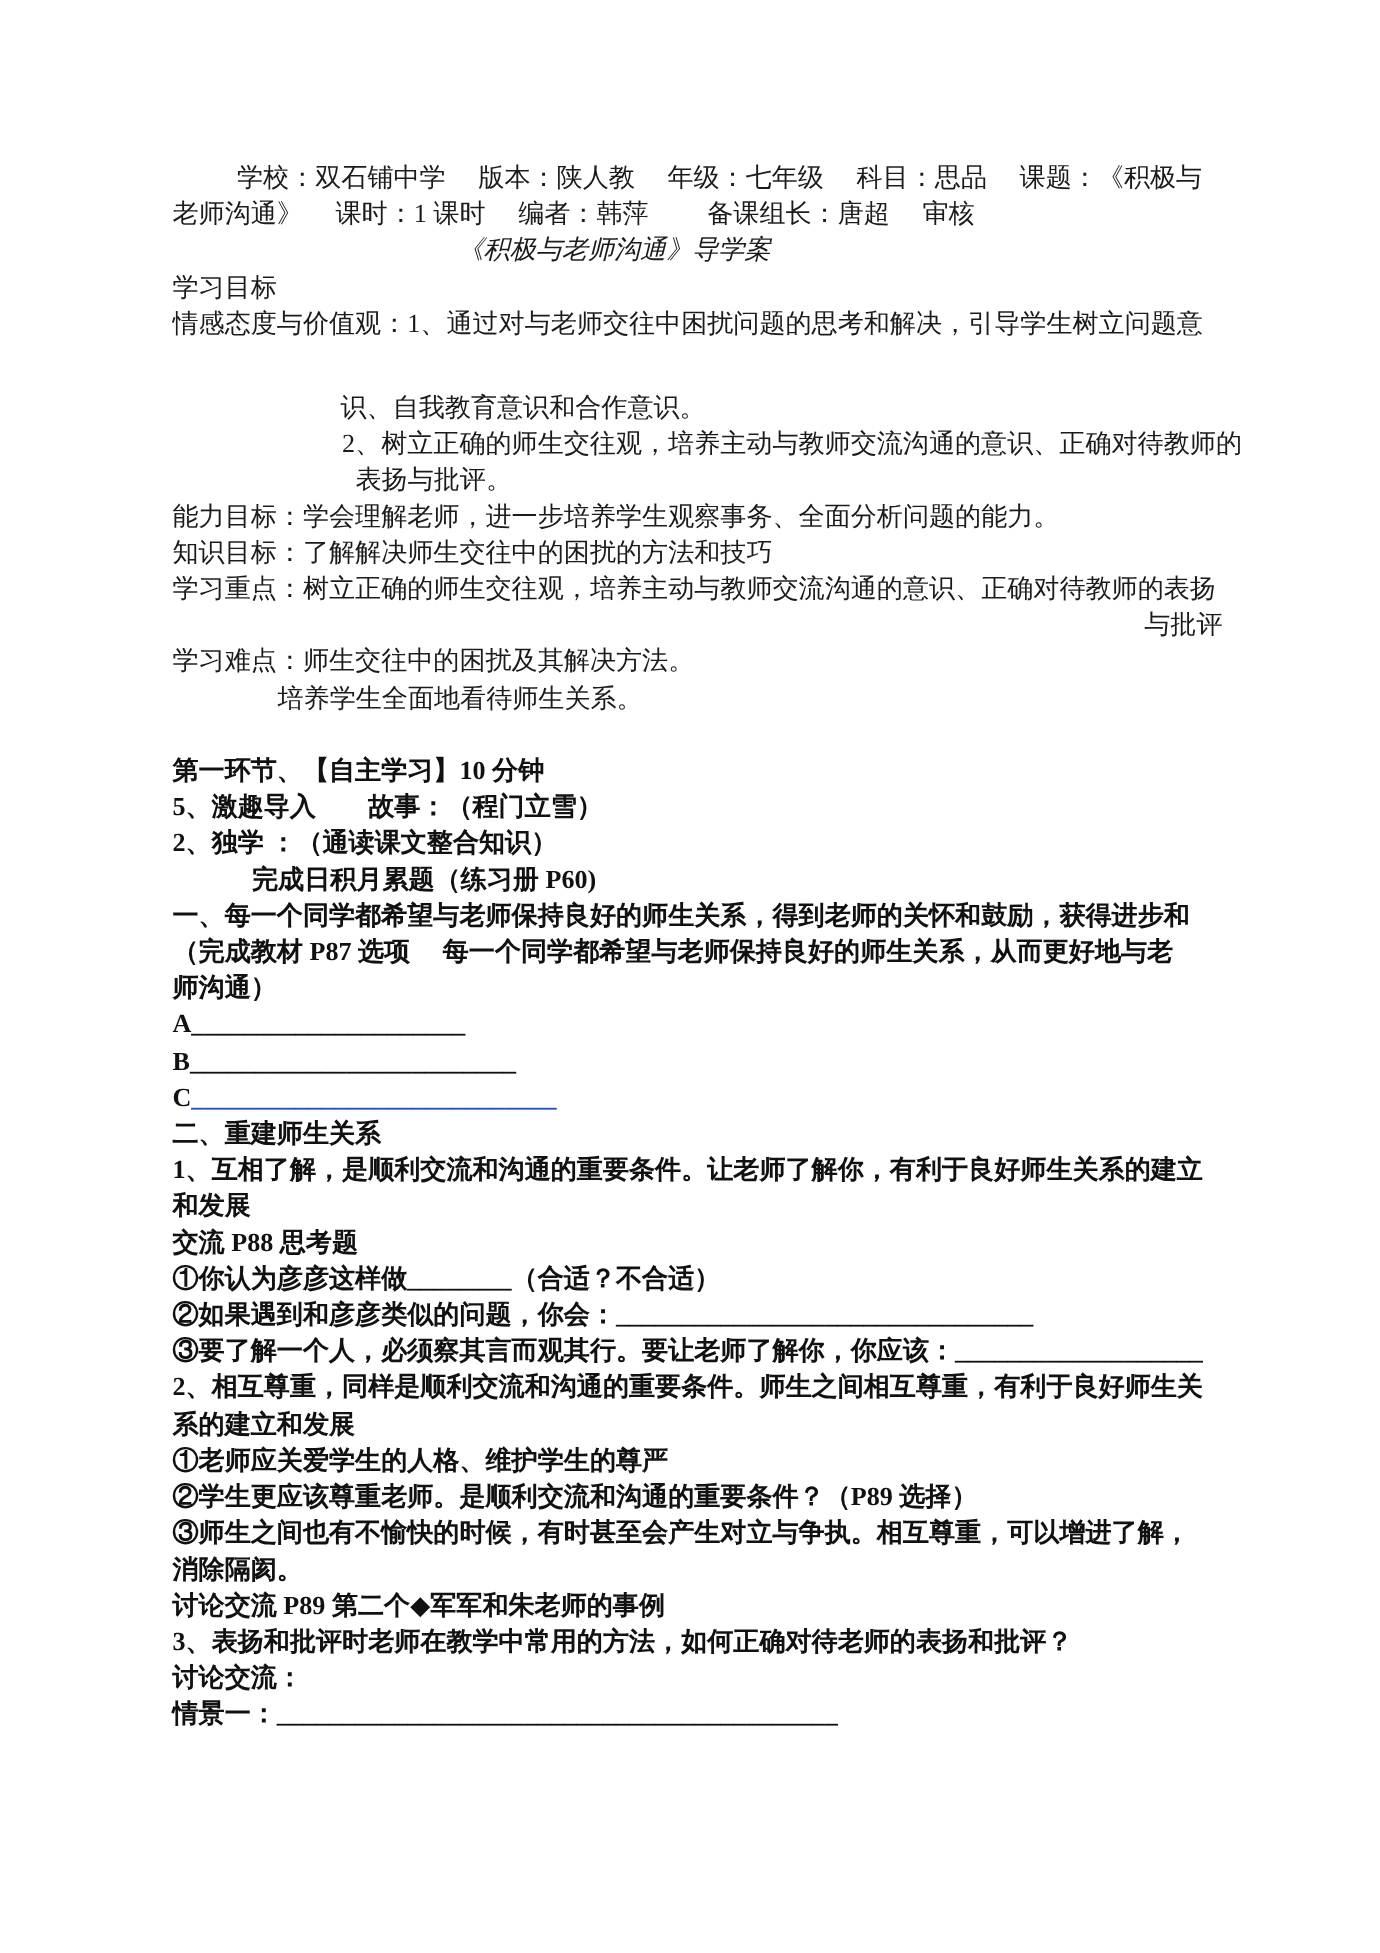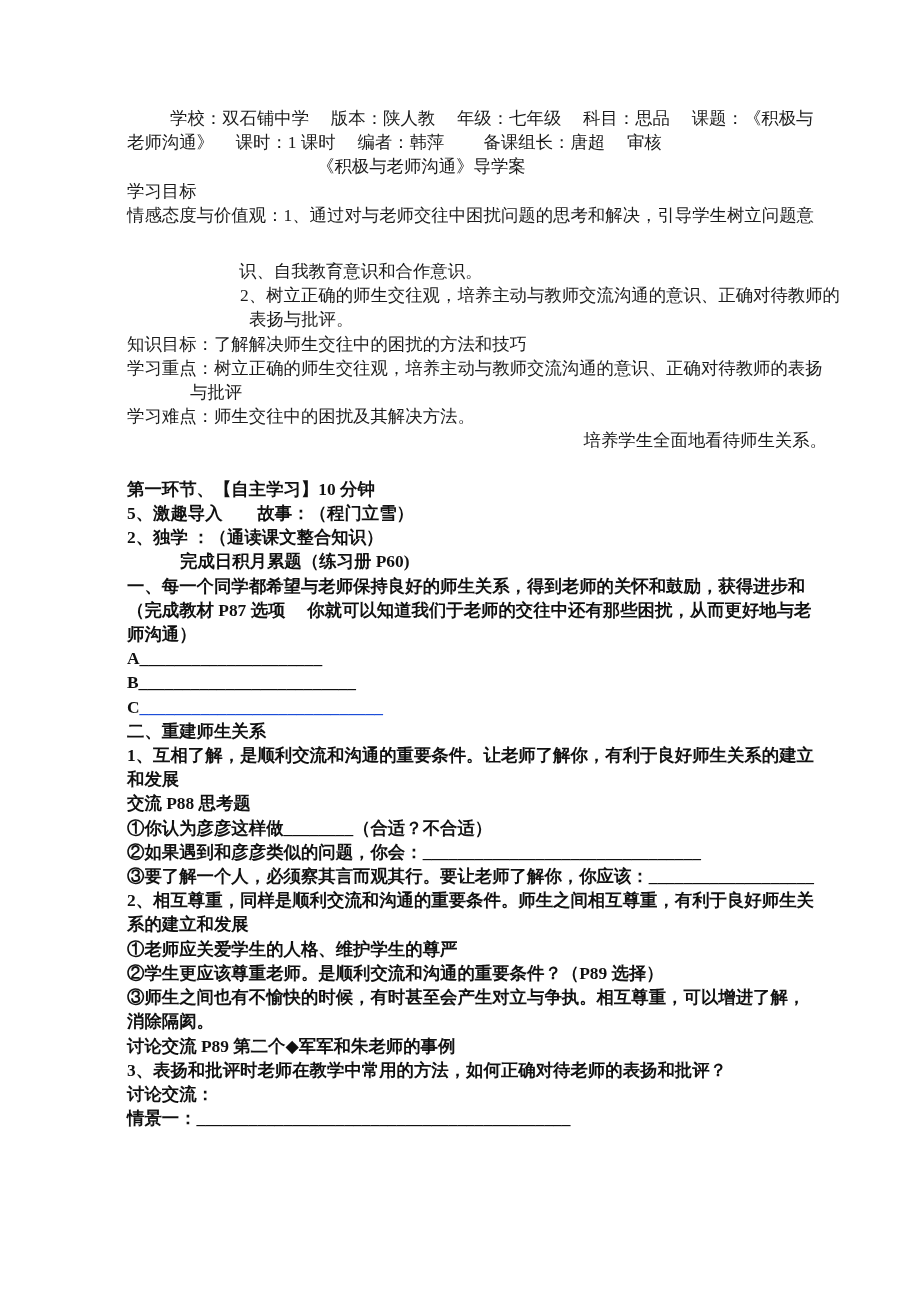--- a/index.html
+++ b/index.html
@@ -7,70 +7,71 @@
     position: relative;
     width: 920px;
     height: 1302px;
     background: #ffffff;
     overflow: hidden;
     font-family: "Liberation Serif", "DejaVu Serif", serif;
     color: #1b1b1b;
   }
   .doc {
     position: absolute;
-    left: 127px;
+    left: 115px;
     top: 106px;
     width: 700px;
     font-size: 17.4px;
     line-height: 24.2px;
   }
   .line {
     white-space: pre;
     min-height: 24.2px;
   }
   .b { font-weight: bold; color: #111; }
   .pl43  { padding-left: 43px; }
   .pl53  { padding-left: 53px; }
-  .pl63  { padding-left: 63px; }
-  .pl70  { padding-left: 70px; text-align: right; }
+  .pl63  { padding-left: 63px; text-align: right; }
+  .pl70  { padding-left: 70px; }
   .pl112 { padding-left: 112px; margin-top: 32px; }
   .pl113 { padding-left: 113px; }
   .pl122 { padding-left: 122px; }
-  .pl190 { padding-left: 190px; }
+  .pl190 { padding-left: 190px; font-style: italic; }
   .gray { color: #1d4ed8; }
 </style>
 </head>
 <body>
 
 <div class="page">
   <div class="doc">
 
     <div class="line pl43">学校：双石铺中学　 版本：陕人教　 年级：七年级　 科目：思品　 课题：《积极与</div>
     <div class="line">老师沟通》　 课时：1 课时　 编者：韩萍　　 备课组长：唐超　 审核</div>
     <div class="line pl190">《积极与老师沟通》导学案</div>
 
     <div class="line">学习目标</div>
     <div class="line">情感态度与价值观：1、通过对与老师交往中困扰问题的思考和解决，引导学生树立问题意</div>
     <div class="line pl112">识、自我教育意识和合作意识。</div>
     <div class="line pl113">2、树立正确的师生交往观，培养主动与教师交流沟通的意识、正确对待教师的</div>
     <div class="line pl122">表扬与批评。</div>
+    <div class="line">能力目标：学会理解老师，进一步培养学生观察事务、全面分析问题的能力。</div>
     <div class="line">知识目标：了解解决师生交往中的困扰的方法和技巧</div>
     <div class="line">学习重点：树立正确的师生交往观，培养主动与教师交流沟通的意识、正确对待教师的表扬</div>
     <div class="line pl63">与批评</div>
     <div class="line">学习难点：师生交往中的困扰及其解决方法。</div>
     <div class="line pl70">培养学生全面地看待师生关系。</div>
 
     <div class="line"></div>
 
     <div class="line b">第一环节、【自主学习】10 分钟</div>
     <div class="line b">5、激趣导入　　故事：（程门立雪）</div>
     <div class="line b">2、独学 ：（通读课文整合知识）</div>
     <div class="line b pl53">完成日积月累题（练习册 P60)</div>
     <div class="line b">一、每一个同学都希望与老师保持良好的师生关系，得到老师的关怀和鼓励，获得进步和</div>
-    <div class="line b">（完成教材 P87 选项　 你就可以知道我们于老师的交往中还有那些困扰，从而更好地与老</div>
+    <div class="line b">（完成教材 P87 选项　 每一个同学都希望与老师保持良好的师生关系，从而更好地与老</div>
     <div class="line b">师沟通）</div>
     <div class="line b">A_____________________</div>
     <div class="line b">B_________________________</div>
     <div class="line b"><span>C</span><span class="gray">____________________________</span></div>
     <div class="line b">二、重建师生关系</div>
     <div class="line b">1、互相了解，是顺利交流和沟通的重要条件。让老师了解你，有利于良好师生关系的建立</div>
     <div class="line b">和发展</div>
     <div class="line b">交流 P88 思考题</div>
     <div class="line b">①你认为彦彦这样做________（合适？不合适）</div>
     <div class="line b">②如果遇到和彦彦类似的问题，你会：________________________________</div>

